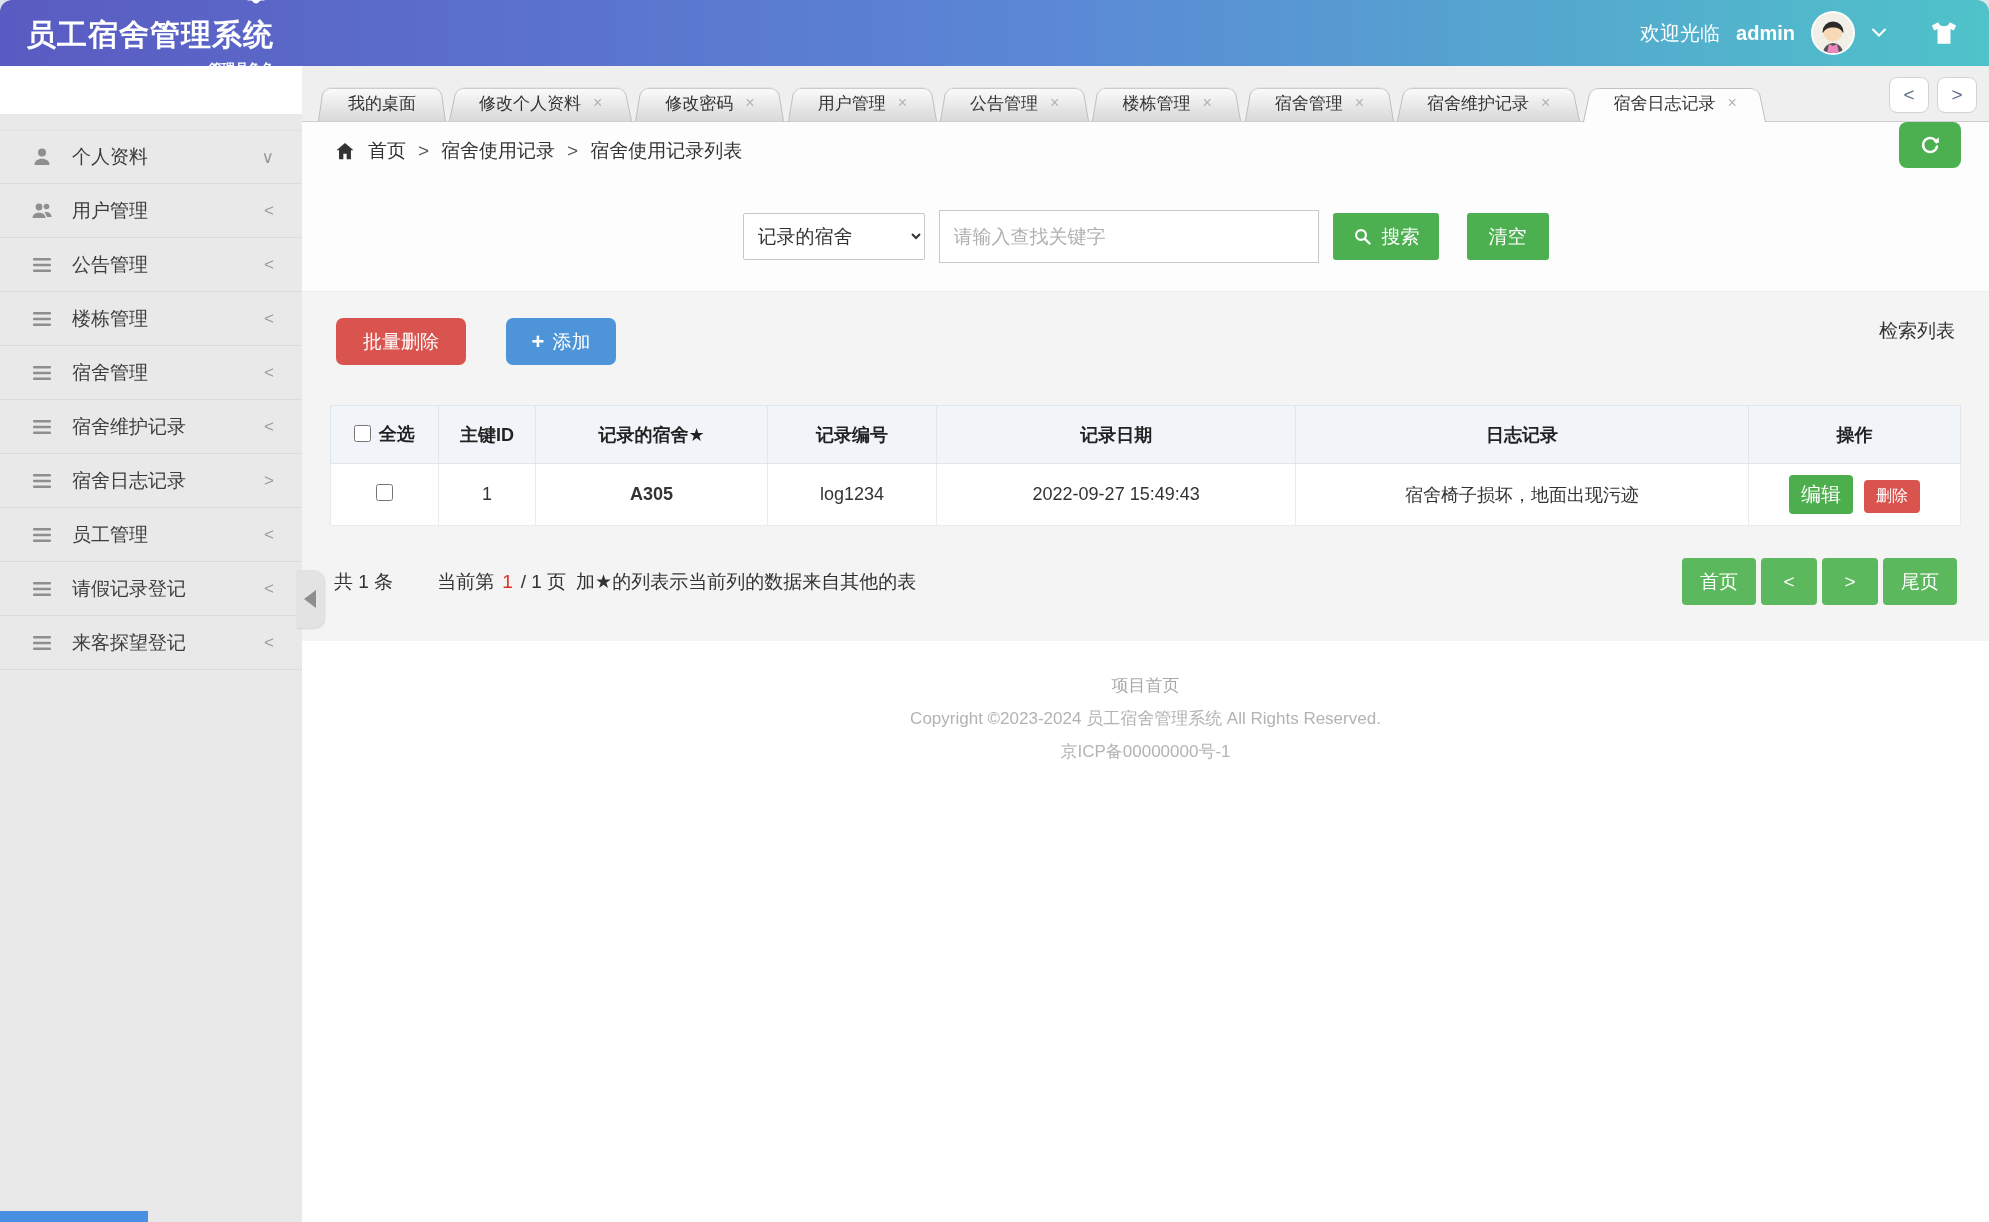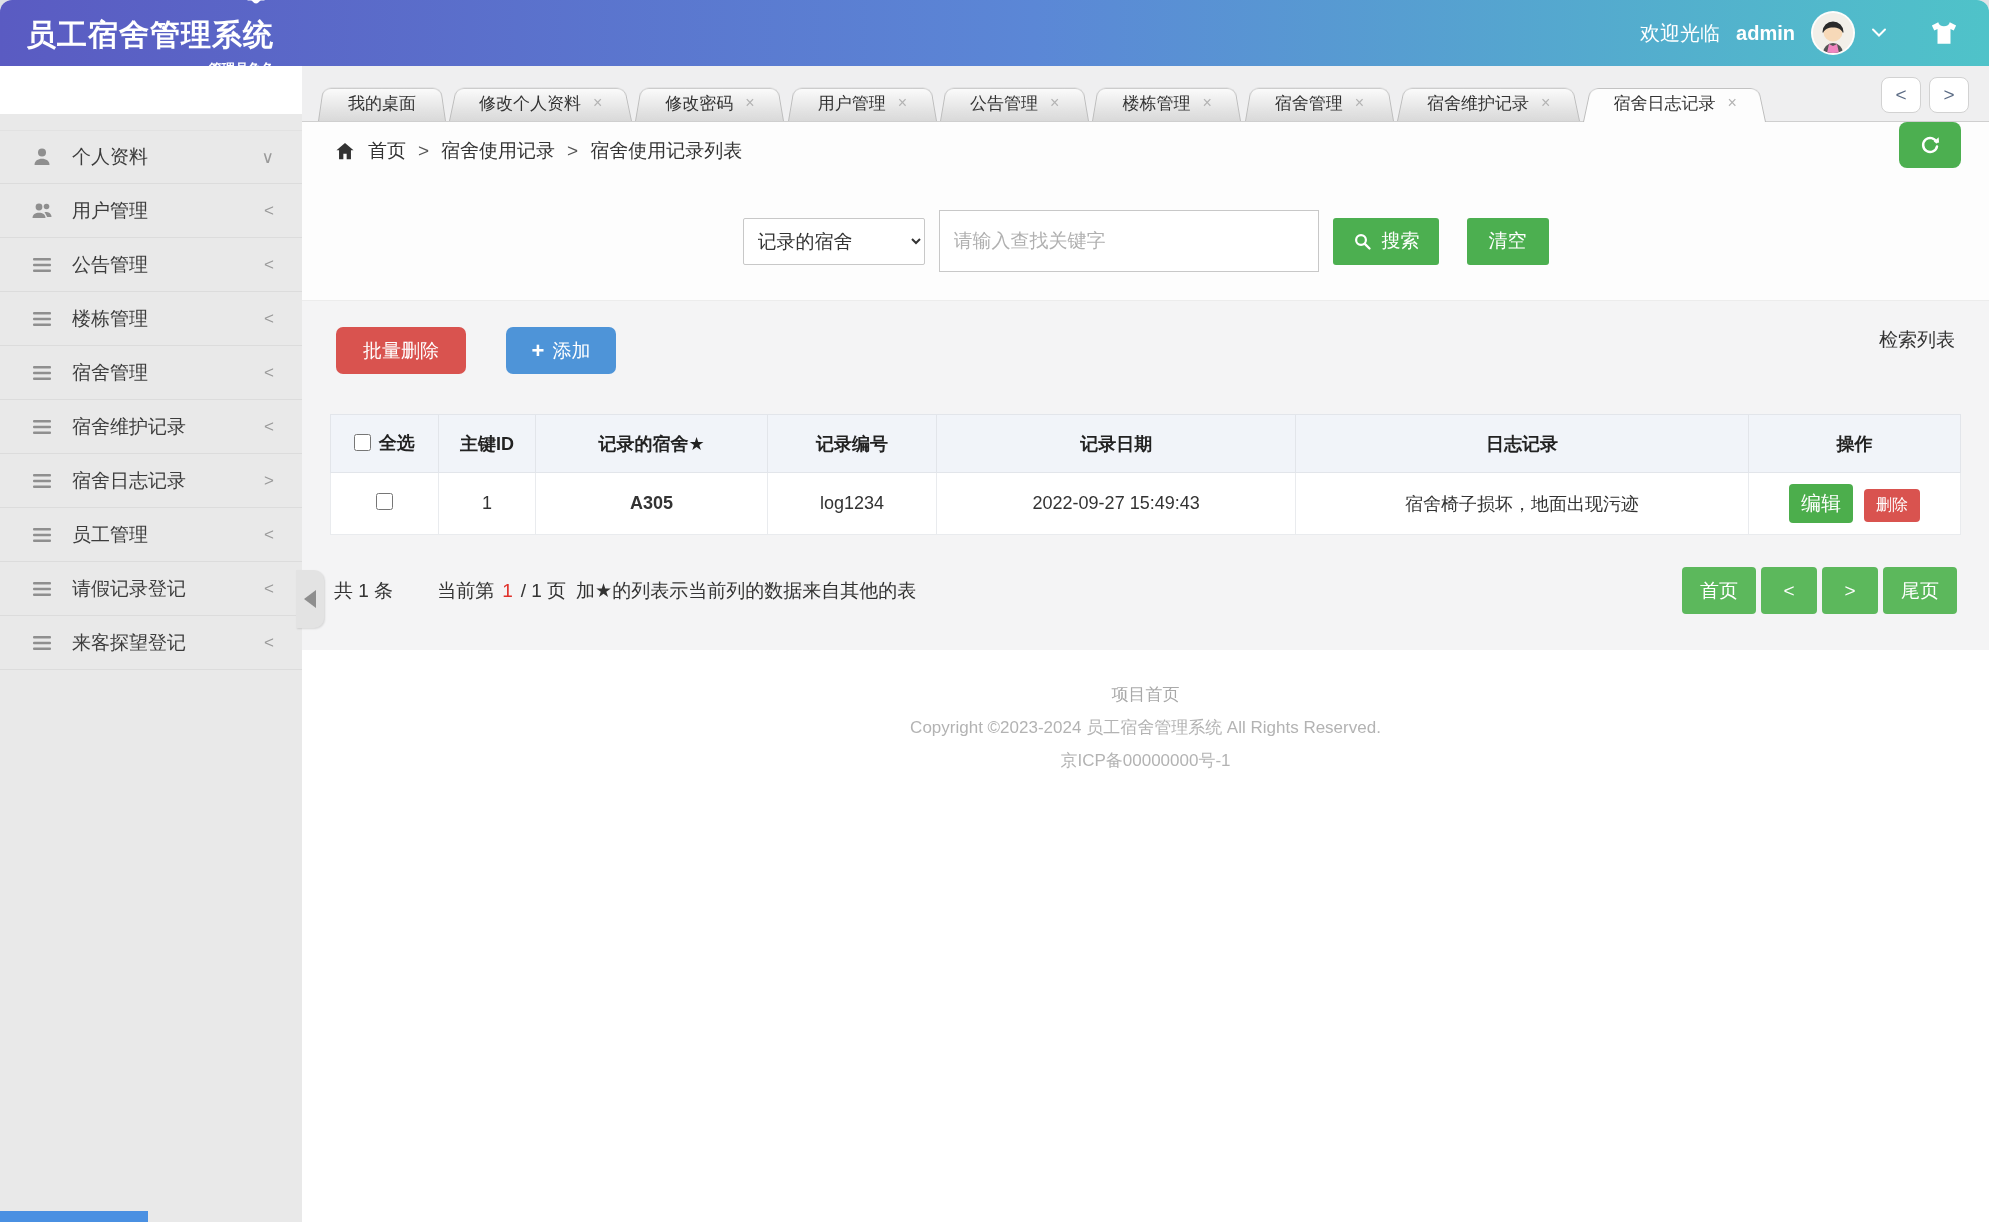--- a/index.html
+++ b/index.html
@@ -31,40 +31,40 @@
   .sicon svg { width:24px; height:24px; }
   .slabel { flex:1; }
   .schev { color:#9a9a9a; font-size:17px; }
   .collapse-handle { position:absolute; left:296px; top:570px; width:28px; height:58px; background:#e3e3e3; border-radius:0 10px 10px 0; box-shadow:1px 1px 2px rgba(0,0,0,.12); display:flex; align-items:center; justify-content:center; cursor:pointer; z-index:5; }
   .collapse-handle .tri { width:0; height:0; border-top:9px solid transparent; border-bottom:9px solid transparent; border-right:12px solid #8e8e8e; }
 
   
   .main { flex:1; display:flex; flex-direction:column; background:#fff; min-width:0; }
 
   
-  .tabstrip { height:56px; flex:0 0 56px; background:#efeff0; border-bottom:1px solid #cfcfcf; display:flex; align-items:flex-end; padding:0 20px 0 16px; }
+  .tabstrip { height:56px; flex:0 0 56px; background:#efeff0; border-bottom:1px solid #cfcfcf; display:flex; align-items:flex-end; padding:0 12px 0 16px; }
   .tab { position:relative; height:36px; padding:0 30px; display:flex; align-items:center; justify-content:center; gap:12px; font-size:17px; color:#333; margin-right:3px; cursor:pointer; white-space:nowrap; }
   .tab::before { content:""; position:absolute; inset:0; background:linear-gradient(#fbfbfb,#d9d9d9); border:1px solid #bdbdbd; border-bottom:none; border-radius:9px 9px 0 0; transform:perspective(30px) rotateX(4deg); transform-origin:bottom; }
   .tab.active::before { background:#fdfdfd; bottom:-1px; }
   .tab > span { position:relative; }
   .tab-close { color:#b3b3b3; font-size:16px; }
   .tabnav { margin-left:auto; margin-bottom:8px; display:flex; gap:8px; }
   .tabnav button { width:40px; height:36px; background:#fff; border:1px solid #d2d2d2; border-radius:8px; color:#5b6b84; font-size:19px; cursor:pointer; }
 
   
   .crumbbar { height:58px; flex:0 0 58px; background:#fdfdfd; display:flex; align-items:center; gap:12px; padding:0 32px; font-size:19px; color:#333; position:relative; }
   .home-ic { width:22px; height:22px; color:#333; }
   .crumb-sep { color:#555; }
   .refresh-btn { position:absolute; right:28px; top:0; width:62px; height:46px; background:#4caf50; border:none; border-radius:8px; color:#fff; cursor:pointer; display:flex; align-items:center; justify-content:center; }
   .refresh-btn svg { width:24px; height:24px; }
 
   
   .search-strip { background:#fdfdfd; padding:30px 12px 28px; display:flex; justify-content:center; align-items:center; gap:14px; }
   .filter-select { width:182px; height:47px; font-size:19px; color:#333; border:1px solid #c8c8c8; border-radius:2px; background:#fff; padding:0 10px; }
-  .kw-input { width:380px; height:62px; font-size:19px; color:#333; border:1px solid #c8c8c8; padding:0 14px; background:#fff; }
+  .kw-input { width:380px; height:53px; font-size:19px; color:#333; border:1px solid #c8c8c8; padding:0 14px; background:#fff; }
   .kw-input::placeholder { color:#b0b0b0; }
   .btn { border:none; cursor:pointer; color:#fff; display:inline-flex; align-items:center; justify-content:center; }
   .btn-search { width:106px; height:47px; background:#4caf50; font-size:19px; border-radius:3px; gap:9px; }
   .btn-search svg { width:21px; height:21px; }
   .btn-clear { width:82px; height:47px; background:#4caf50; font-size:19px; border-radius:3px; margin-left:14px; }
 
   
   .panel { background:#f4f4f5; border-top:1px solid #ececec; padding:26px 28px 36px; }
   .action-row { display:flex; margin-bottom:40px; padding:0 6px; }
   .btn-batch { width:130px; height:47px; background:#d9534f; font-size:19px; border-radius:7px; }

